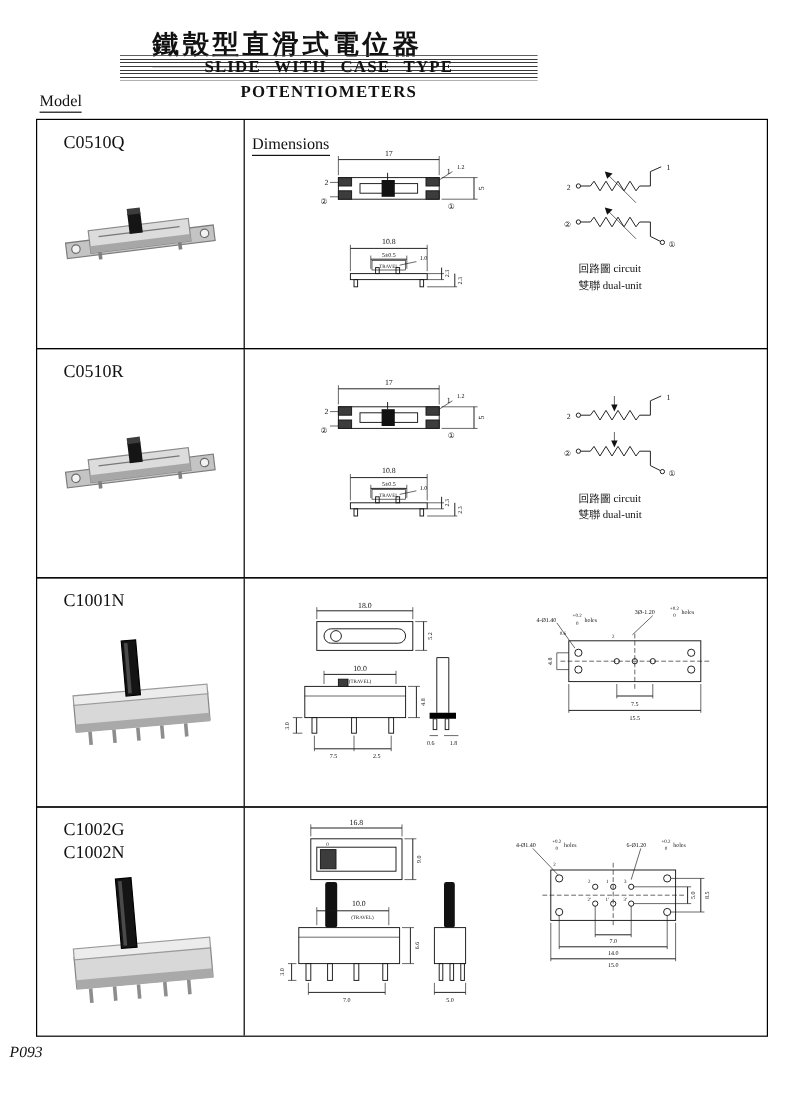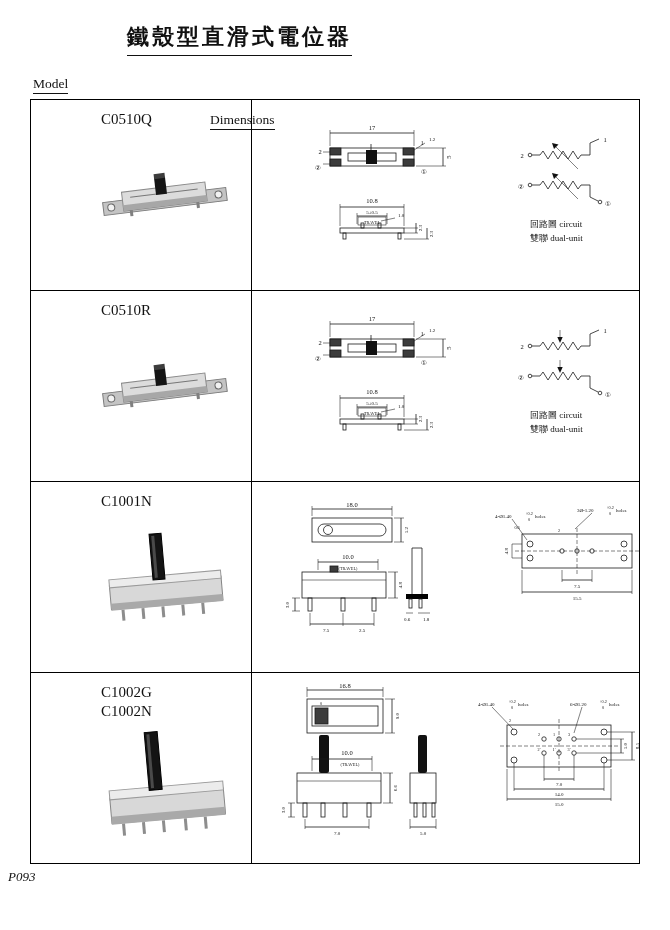--- a/index.html
+++ b/index.html
@@ -7,21 +7,21 @@
         font-family:"Liberation Serif",serif;color:#111;overflow:hidden;}
   .title-cn{position:absolute;top:10px;left:115px;margin:12px;font-size:22px;font-weight:700;
         letter-spacing:3px;border-bottom:1.5px solid #111;padding-bottom:3px;}
   .banner{position:absolute;top:46px;left:100px;width:348px;height:21px;text-align:center;
         background:repeating-linear-gradient(to bottom,#3a3a3a 0px,#3a3a3a 0.8px,rgba(0,0,0,0) 0.8px,rgba(0,0,0,0) 3px);}
   .banner-text{font-size:14px;font-weight:700;letter-spacing:1px;word-spacing:7px;line-height:21px;}
   .col-head{position:absolute;top:76px;font-size:13.5px;border-bottom:1px solid #111;padding-bottom:1px;}
   .col-head-model{left:33px;}
   .col-head-dim{left:210px;margin-top:36px;}
   .table{position:absolute;top:99px;left:30px;width:610px;}
-  .trow{display:flex;height:192px;box-sizing:border-box;border:1px solid #000;margin-top:-1px;padding-left:48px;}
+  .trow{display:flex;height:192px;box-sizing:border-box;border:1px solid #000;margin-top:-1px;}
   .trow:first-child{margin-top:0;}
   .model-cell{width:173px;box-sizing:border-box;border-right:1px solid #000;padding-top:10px;}
   .model-name{font-size:15px;padding-left:22px;line-height:1.25;}
   .photo-wrap{text-align:center;}
   .dim-cell{flex:1;overflow:hidden;text-align:center;}
   .page-no{position:absolute;top:869px;left:8px;font-size:13px;font-style:italic;}
   
   svg.drawing{display:block;}
   .ln line,.ln rect,.ln path,.ln circle,.ln polyline{stroke:#1a1a1a;stroke-width:0.8;fill:none;}
   .ln .thin{stroke-width:0.55;}
@@ -35,20 +35,23 @@
   .xs{font-size:4.2px;text-anchor:middle;}
   .cap{font-size:9px;text-anchor:start;}
 </style>
 </head>
 <body>
 
 <div class="page">
 
   <h1 class="title-cn">鐵殼型直滑式電位器</h1>
 
+  <div class="banner">
+    <span class="banner-text">SLIDE WITH CASE TYPE POTENTIOMETERS</span>
+  </div>
 
   <span class="col-head col-head-model">Model</span>
   <span class="col-head col-head-dim">Dimensions</span>
 
   <div class="table">
 
     <div class="trow">
       <div class="model-cell">
         <div class="model-name">C0510Q</div>
         <div class="photo-wrap">

